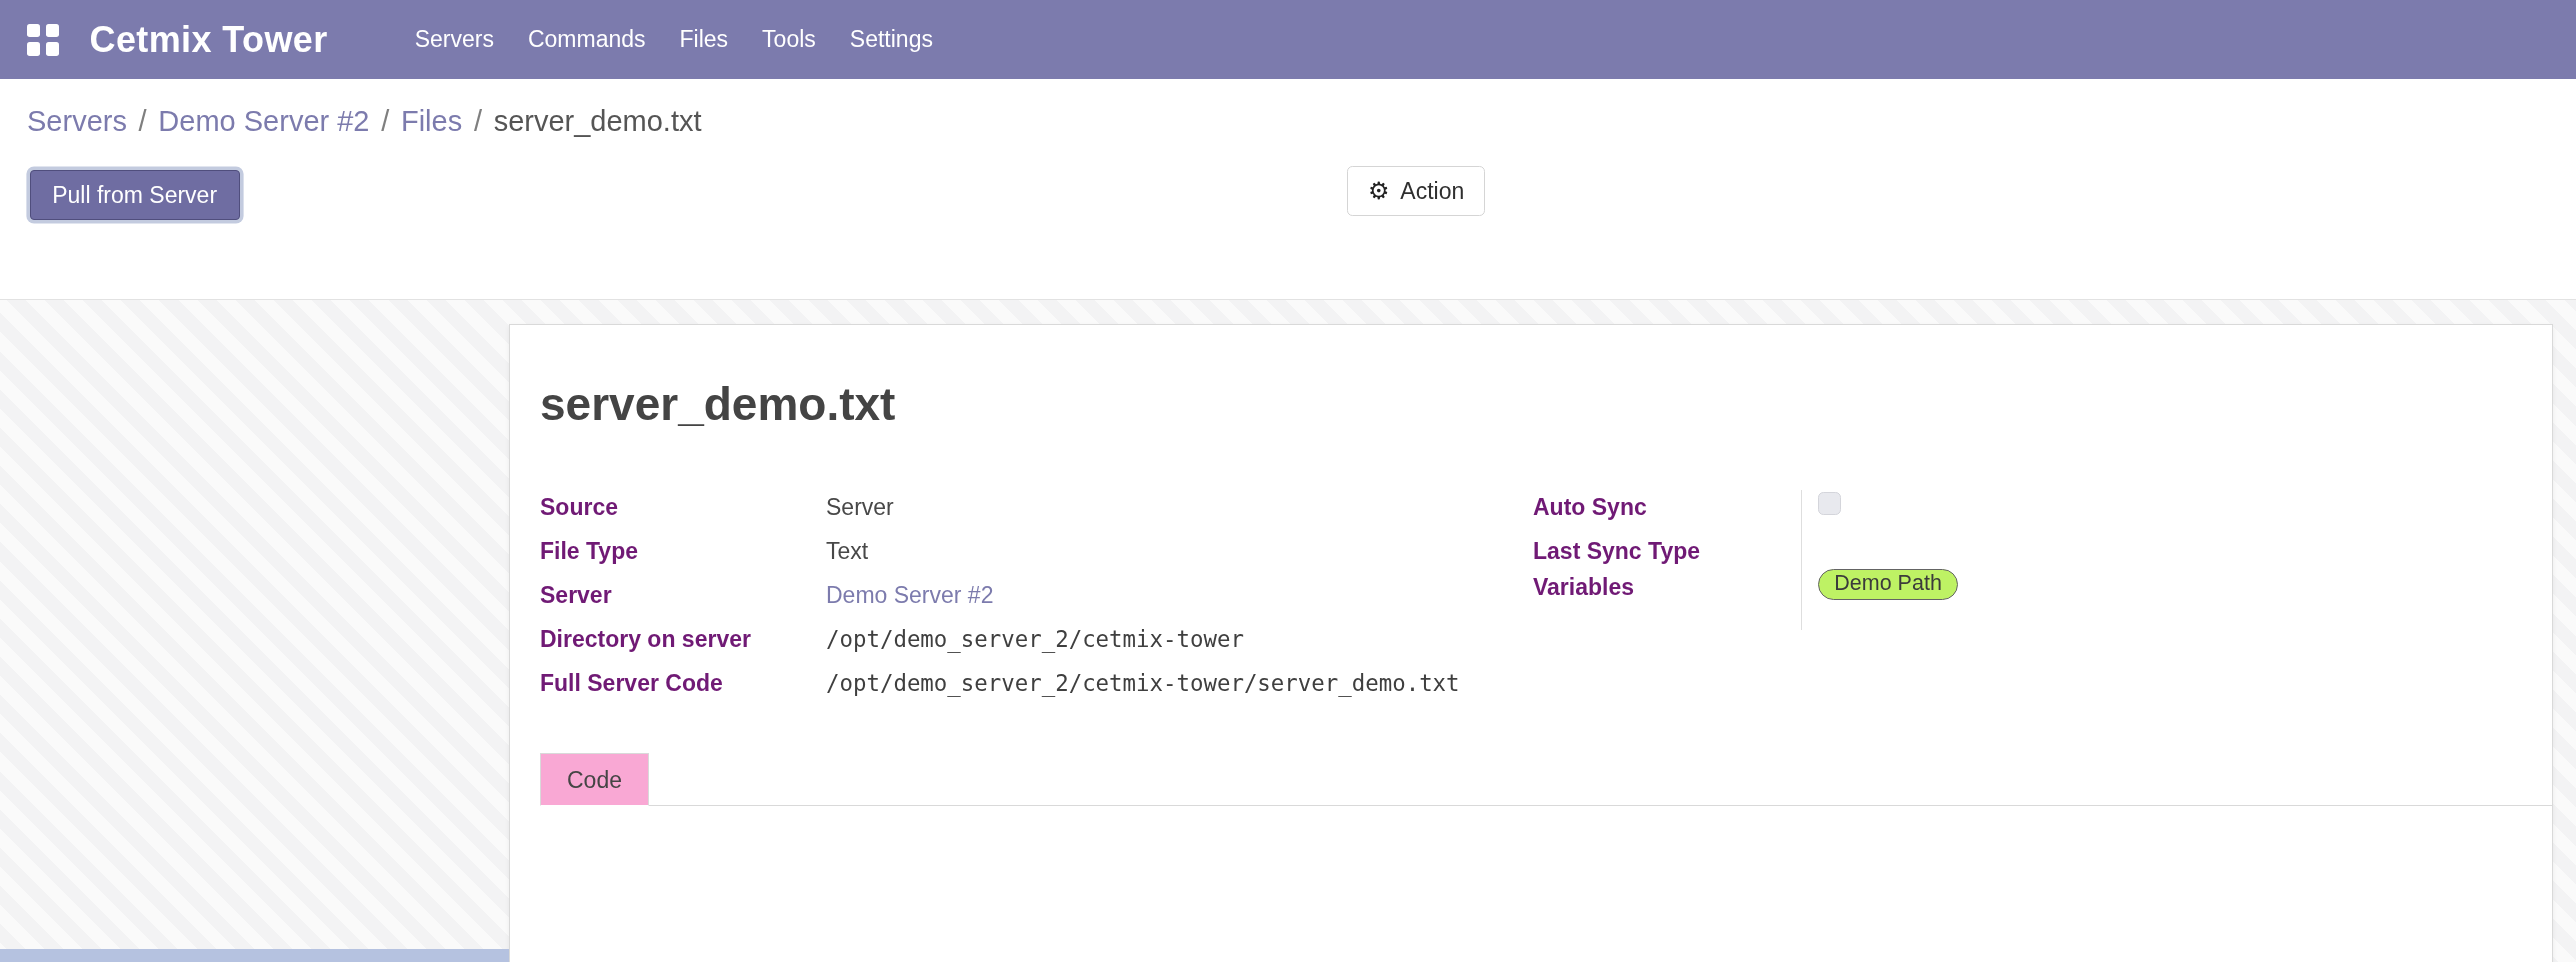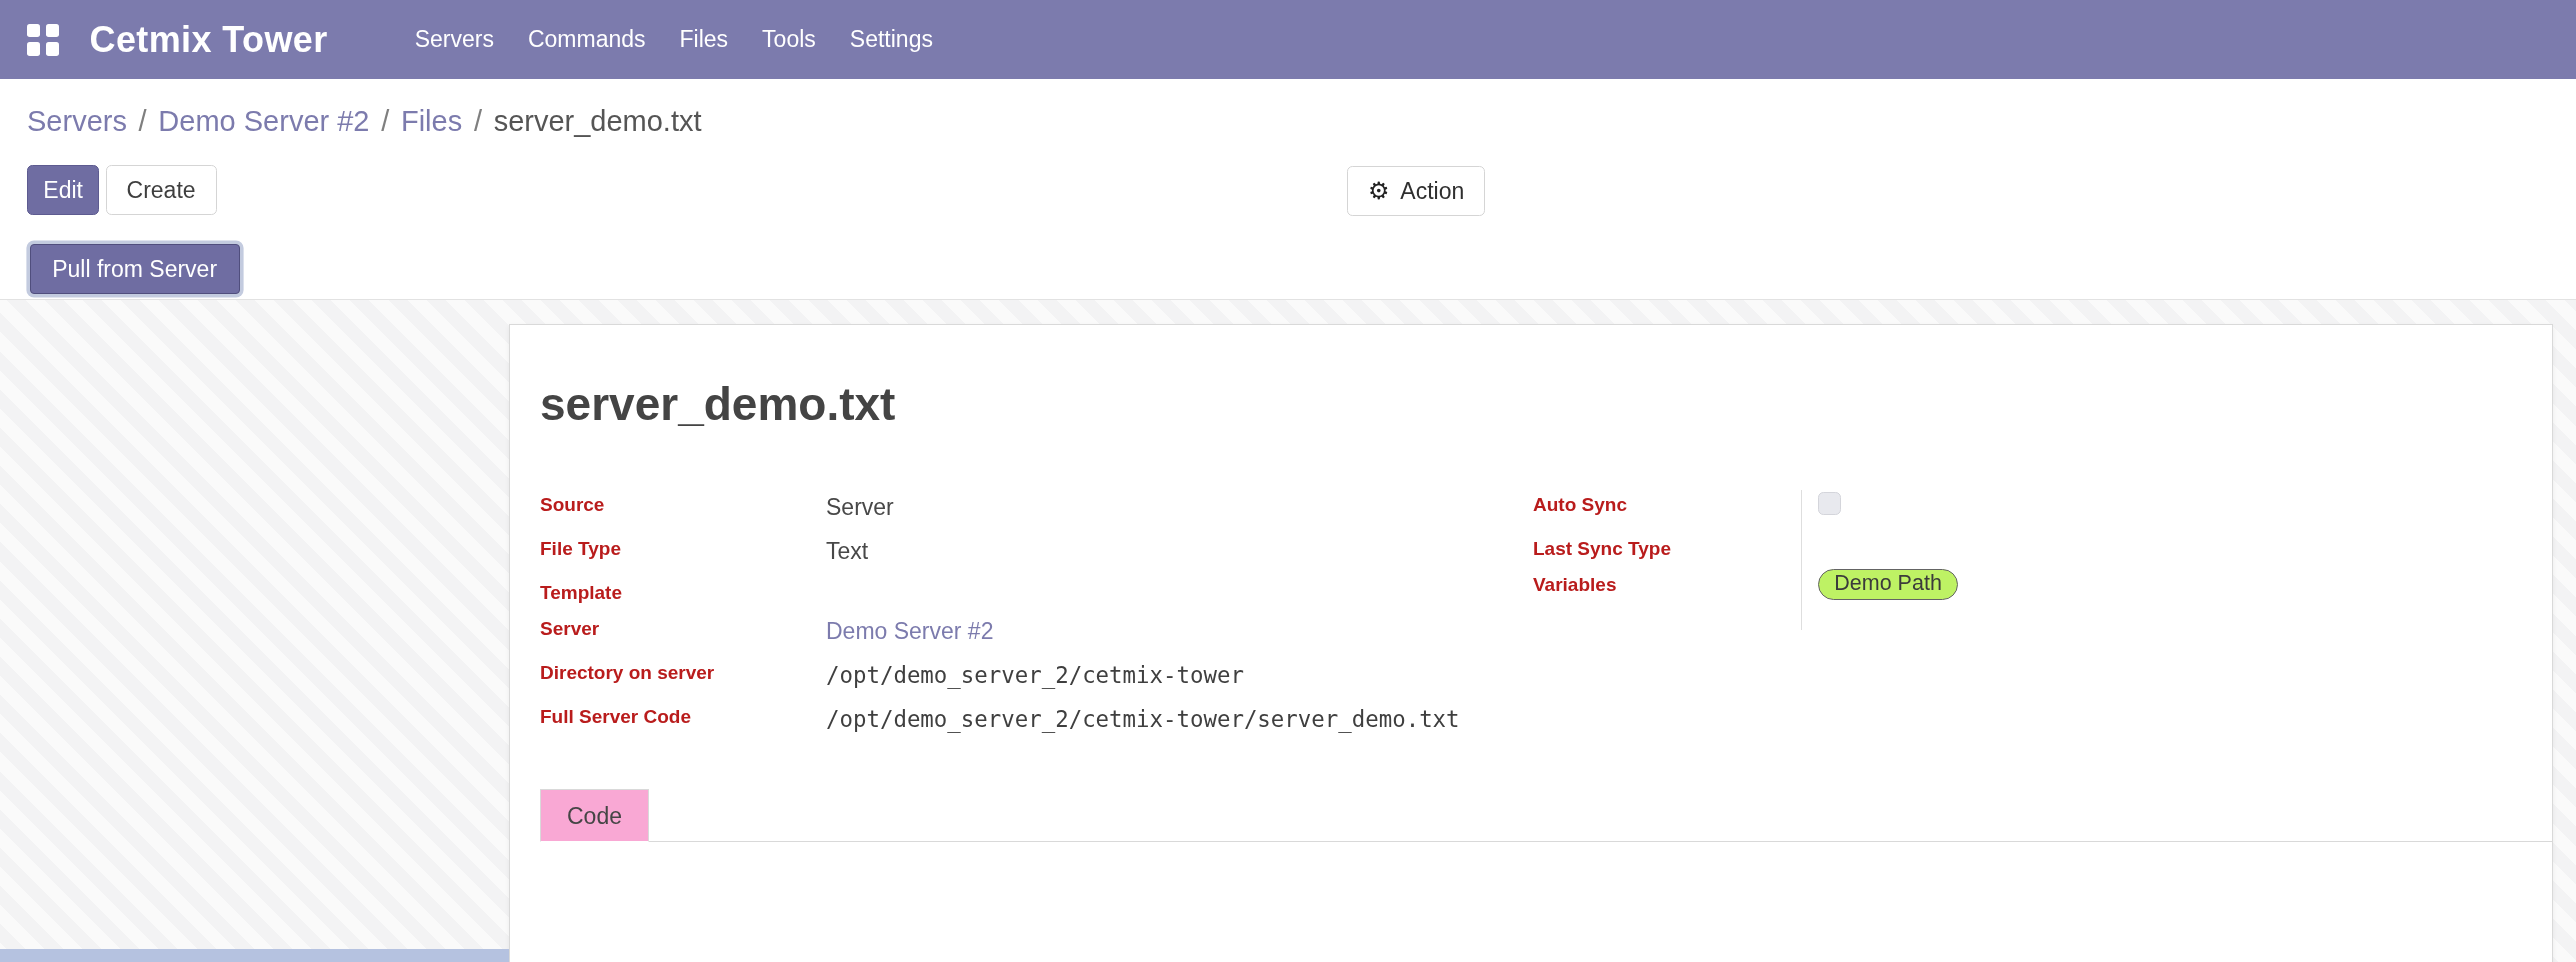--- a/index.html
+++ b/index.html
@@ -155,22 +155,22 @@
     position: absolute;
     left: 268px; top: 1.8px;
     width: 0.9px; height: 140px;
     background: #dedede;
   }
   .field-row { display: flex; min-height: 44px; align-items: flex-start; }
   .field-row.tight { min-height: 36px; }
   .field-label {
     width: 286px; flex: none;
     font-weight: bold;
-    font-size: 19px;
-    color: #b91c1c;
+    font-size: 23px;
+    color: #701a75;
     padding-top: 4.5px;
     line-height: 1.25;
   }
   .col-right .field-label { width: 285px; }
   .field-value {
     font-size: 23px;
     color: #484848;
     padding-top: 4.5px;
     line-height: 1.25;
     white-space: nowrap;
@@ -247,24 +247,20 @@
   <div class="breadcrumb">
     <span class="crumb-link">Servers</span>
     <span class="sep">/</span>
     <span class="crumb-link">Demo Server #2</span>
     <span class="sep">/</span>
     <span class="crumb-link">Files</span>
     <span class="sep">/</span>
     <span class="crumb-current">server_demo.txt</span>
   </div>
 
-  <div class="btn-row">
-    <button class="btn btn-primary">Edit</button>
-    <button class="btn btn-secondary">Create</button>
-  </div>
 
   <button class="btn btn-action">
     <span class="gear">⚙</span>
     <span>Action</span>
   </button>
 
   <div class="pull-row">
     <button class="btn btn-pull">Pull from Server</button>
   </div>
 </div>
@@ -277,24 +273,20 @@
 
       <div class="col-left">
         <div class="field-row">
           <div class="field-label">Source</div>
           <div class="field-value">Server</div>
         </div>
         <div class="field-row">
           <div class="field-label">File Type</div>
           <div class="field-value">Text</div>
         </div>
-        <div class="field-row tight">
-          <div class="field-label">Template</div>
-          <div class="field-value"></div>
-        </div>
         <div class="field-row">
           <div class="field-label">Server</div>
           <div class="field-value value-link">Demo Server #2</div>
         </div>
         <div class="field-row">
           <div class="field-label">Directory on server</div>
           <div class="field-value value-mono">/opt/demo_server_2/cetmix-tower</div>
         </div>
         <div class="field-row">
           <div class="field-label">Full Server Code</div>

